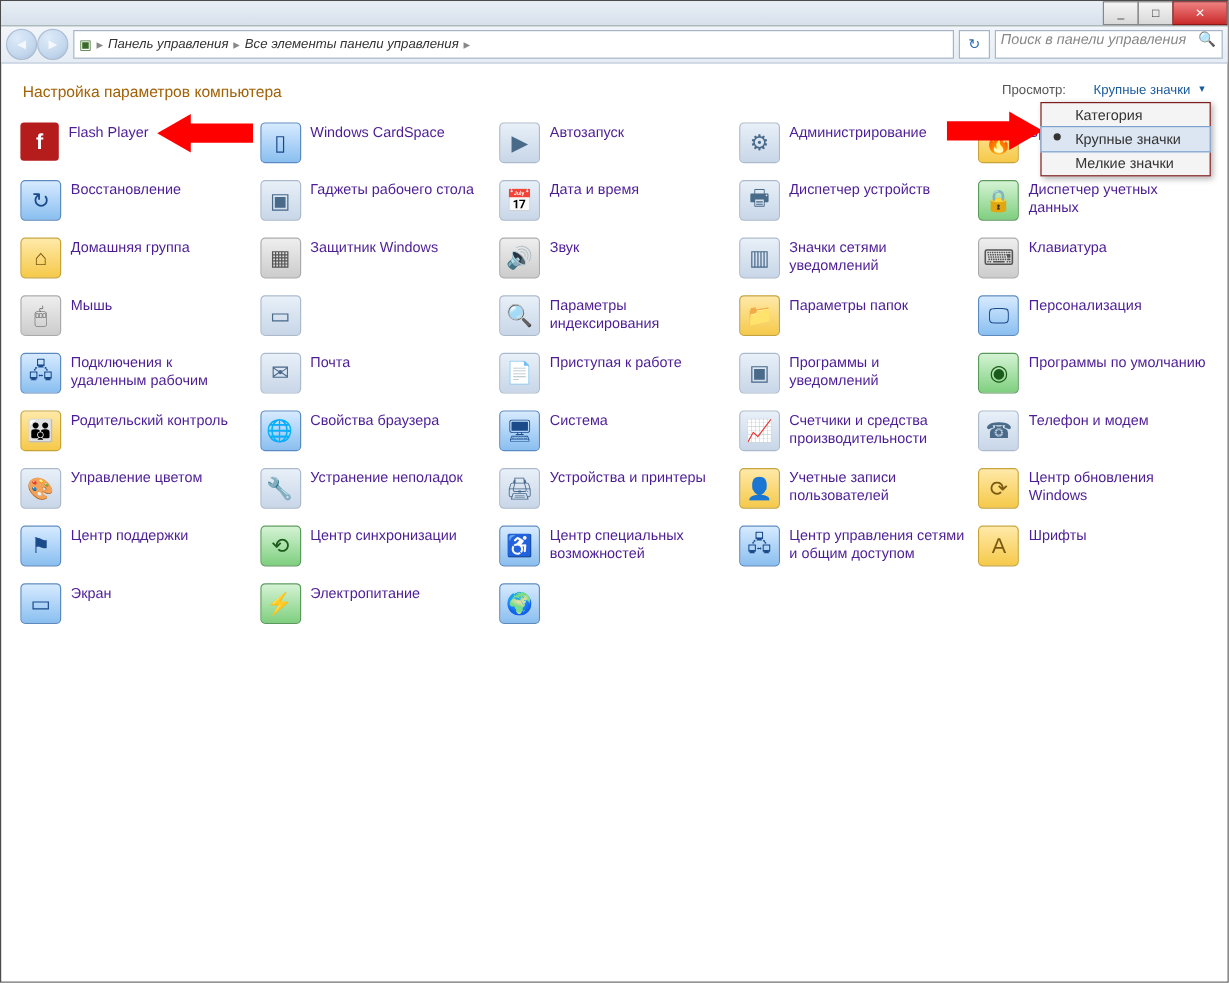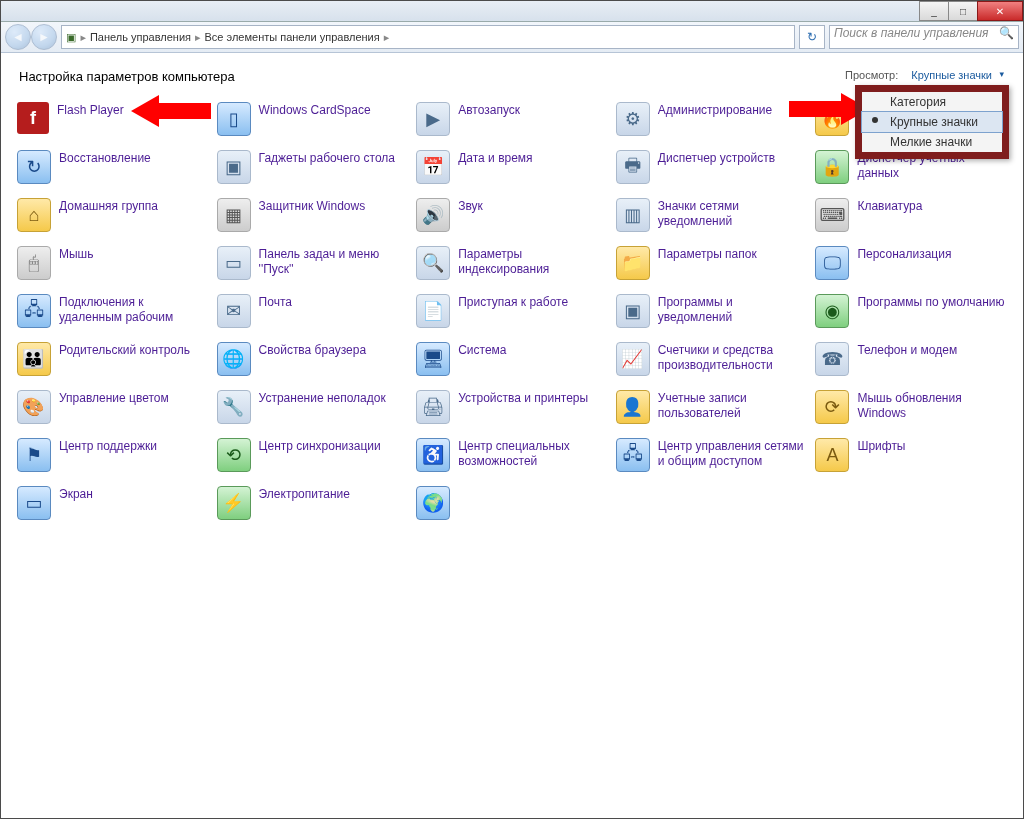--- a/index.html
+++ b/index.html
@@ -8,32 +8,32 @@
   .titlebar{height:20px;background:linear-gradient(to bottom,#e8eef5,#d7e1ec);position:relative;border-bottom:1px solid #9aa;}
   .win-buttons{position:absolute;right:0;top:0;display:flex;height:18px;}
   .win-btn{width:28px;height:18px;display:flex;align-items:center;justify-content:center;font-size:10px;color:#333;background:linear-gradient(#f5f5f5,#d9d9d9);border:1px solid #888;margin-left:-1px;}
   .win-btn.close{background:linear-gradient(#f08080,#c92a2a);color:#fff;border-color:#8a1818;width:44px;}
   
   .navbar{height:30px;background:linear-gradient(#f2f6fb,#e5ecf4);border-bottom:1px solid #b6c4d6;display:flex;align-items:center;padding:0 4px;gap:4px;}
   .nav-arrows{display:flex;align-items:center;gap:0;}
   .nav-arrow{width:24px;height:24px;border-radius:50%;background:radial-gradient(circle at 35% 30%,#cfe4fb,#9ec1e6 60%,#6f95bd);border:1px solid #6f8aad;display:flex;align-items:center;justify-content:center;color:#fff;font-size:12px;opacity:.5;}
   .breadcrumb{flex:1;height:22px;background:#fff;border:1px solid #a7b4c6;display:flex;align-items:center;font-size:11px;color:#333;padding-left:4px;gap:4px;}
   .bc-sep{color:#888;}
-  .bc-item{color:#333;cursor:default;}
+  .bc-item{color:#333;cursor:default;font-style:italic;}
   .refresh-btn{width:24px;height:22px;border:1px solid #a7b4c6;background:#fff;display:flex;align-items:center;justify-content:center;color:#2b6cb0;}
   .searchbox{width:180px;height:22px;border:1px solid #a7b4c6;background:#fff;display:flex;align-items:flex-start;padding:0 4px;color:#888;font-style:italic;position:relative;}
   .searchbox .mag{position:absolute;right:4px;color:#2b6cb0;font-style:normal;}
   
   .content{padding:12px 16px;position:relative;}
-  .page-title{color:#000000;font-size:13px;margin:4px 0 18px 2px;}
-  .view-picker{position:absolute;right:16px;top:14px;font-size:11px;color:#555;display:flex;align-items:center;gap:6px;}
+  .page-title{color:#a16207;font-size:13px;margin:4px 0 18px 2px;}
+  .view-picker{position:absolute;right:16px;top:14px;font-size:11px;color:#555;display:flex;align-items:center;gap:16px;}
   .view-link{color:#1a5a9e;border:1px solid transparent;padding:1px 14px 1px 6px;position:relative;}
   .view-link::after{content:"▾";position:absolute;right:2px;top:1px;font-size:9px;color:#1a5a9e;}
   
-  .dropdown{position:absolute;right:14px;top:32px;width:140px;background:#f4f4f4;border:7px solid #7f1d1d;box-shadow:2px 2px 5px rgba(0,0,0,.3);z-index:10;}
+  .dropdown{position:absolute;right:14px;top:32px;width:140px;background:#f4f4f4;border:1px solid #7f1d1d;box-shadow:2px 2px 5px rgba(0,0,0,.3);z-index:10;}
   .dropdown-item{padding:3px 10px 3px 28px;font-size:12px;color:#333;position:relative;cursor:default;}
   .dropdown-item.sel{background:#dce6f2;border:1px solid #7da2ce;margin:-1px;}
   .dropdown-item .bullet{position:absolute;left:10px;top:5px;width:6px;height:6px;border-radius:50%;background:#333;}
   
   .grid{display:grid;grid-template-columns:repeat(5,1fr);column-gap:8px;row-gap:14px;}
   .item{display:flex;align-items:flex-start;gap:8px;min-height:32px;cursor:default;}
   .item .ic{width:32px;height:32px;flex:0 0 32px;border-radius:4px;display:flex;align-items:center;justify-content:center;font-size:18px;}
   .item .lbl{color:#4c1d95;font-size:12px;line-height:15px;padding-top:1px;}
   
   .arrow{position:absolute;pointer-events:none;}
@@ -156,21 +156,20 @@
         <div class="item">
           <div class="ic gray">⌨</div>
           <div class="lbl">Клавиатура</div>
         </div>
         <div class="item">
           <div class="ic gray">🖱</div>
           <div class="lbl">Мышь</div>
         </div>
         <div class="item">
           <div class="ic generic">▭</div>
-          <div class="lbl">Панель задач и меню ''Пуск''</div>
         </div>
         <div class="item">
           <div class="ic generic">🔍</div>
           <div class="lbl">Параметры индексирования</div>
         </div>
         <div class="item">
           <div class="ic gold">📁</div>
           <div class="lbl">Параметры папок</div>
         </div>
         <div class="item">
@@ -228,21 +227,21 @@
         <div class="item">
           <div class="ic generic">🖨</div>
           <div class="lbl">Устройства и принтеры</div>
         </div>
         <div class="item">
           <div class="ic gold">👤</div>
           <div class="lbl">Учетные записи пользователей</div>
         </div>
         <div class="item">
           <div class="ic gold">⟳</div>
-          <div class="lbl">Мышь обновления Windows</div>
+          <div class="lbl">Центр обновления Windows</div>
         </div>
         <div class="item">
           <div class="ic blue">⚑</div>
           <div class="lbl">Центр поддержки</div>
         </div>
         <div class="item">
           <div class="ic green">⟲</div>
           <div class="lbl">Центр синхронизации</div>
         </div>
         <div class="item">

